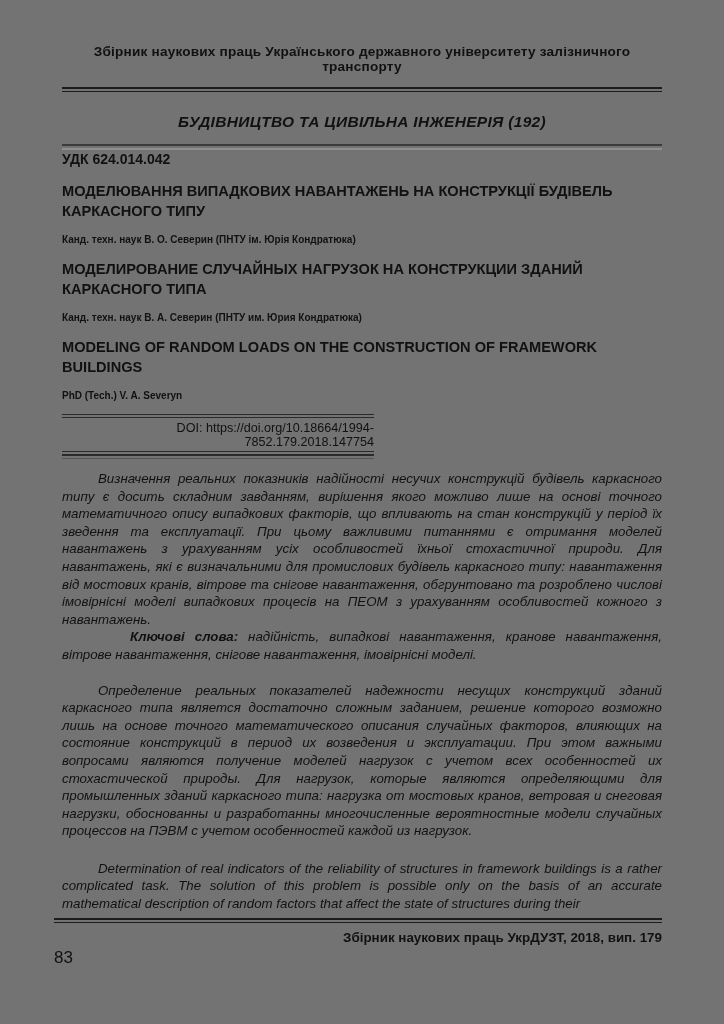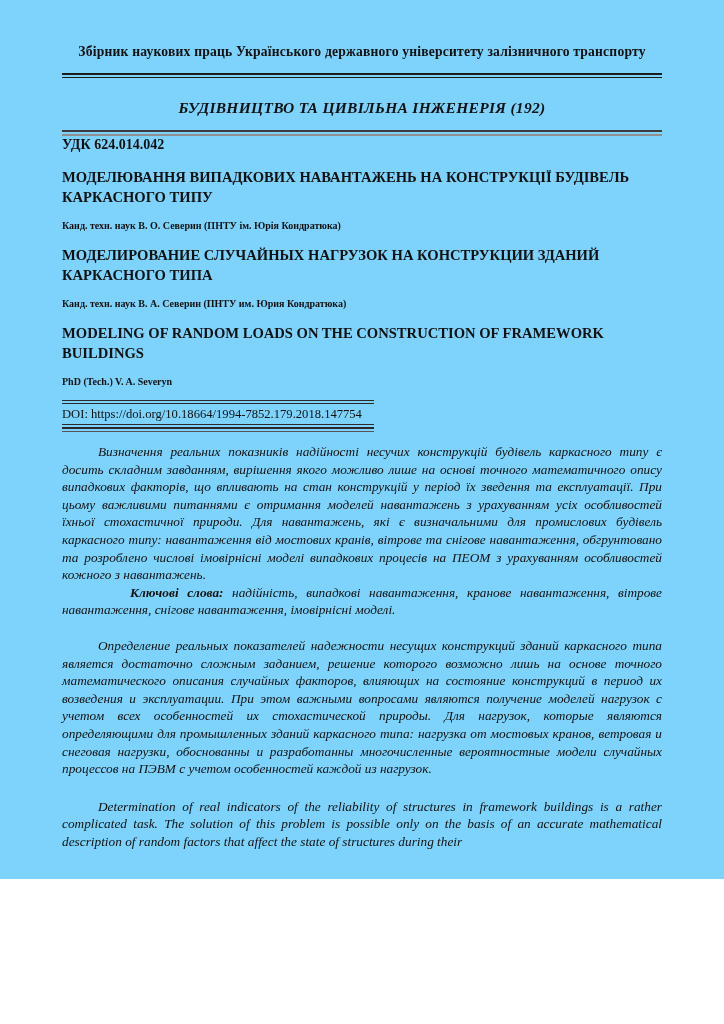--- a/index.html
+++ b/index.html
@@ -1,22 +1,22 @@
 <!DOCTYPE html>
 <html><head>
 <meta charset="utf-8">
 <style>
   html, body { margin: 0; padding: 0; background: #ffffff; }
   .page {
     position: relative;
     width: 724px;
-    height: 879px;
-    background: #7dd3fc;
+    height: 1024px;
+    background: #737373;
     color: #111111;
-    font-family: Liberation Serif, serif;
+    font-family: Liberation Sans, sans-serif;
     overflow: hidden;
     box-sizing: border-box;
   }
   .content { padding: 0 62px; }
 
   .journal-header {
     padding-top: 44px;
     text-align: center;
     font-weight: bold;
     font-size: 13.6px;
@@ -60,20 +60,21 @@
   .doi-box { margin-top: 13px; width: 312px; }
   .doi-rule-top {
     height: 2px;
     border-top: 1px solid #2a2a2a;
     border-bottom: 1px solid #2a2a2a;
   }
   .doi-text {
     font-size: 12.6px;
     padding: 3px 0 2px 0;
     border-bottom: 1px solid #2a2a2a;
+    text-align: right;
   }
   .doi-rule-bottom {
     height: 2px;
     margin-top: 2px;
     border-top: 2px solid #2a2a2a;
     border-bottom: 1px solid #555555;
   }
 
   .abstract {
     font-style: italic;

